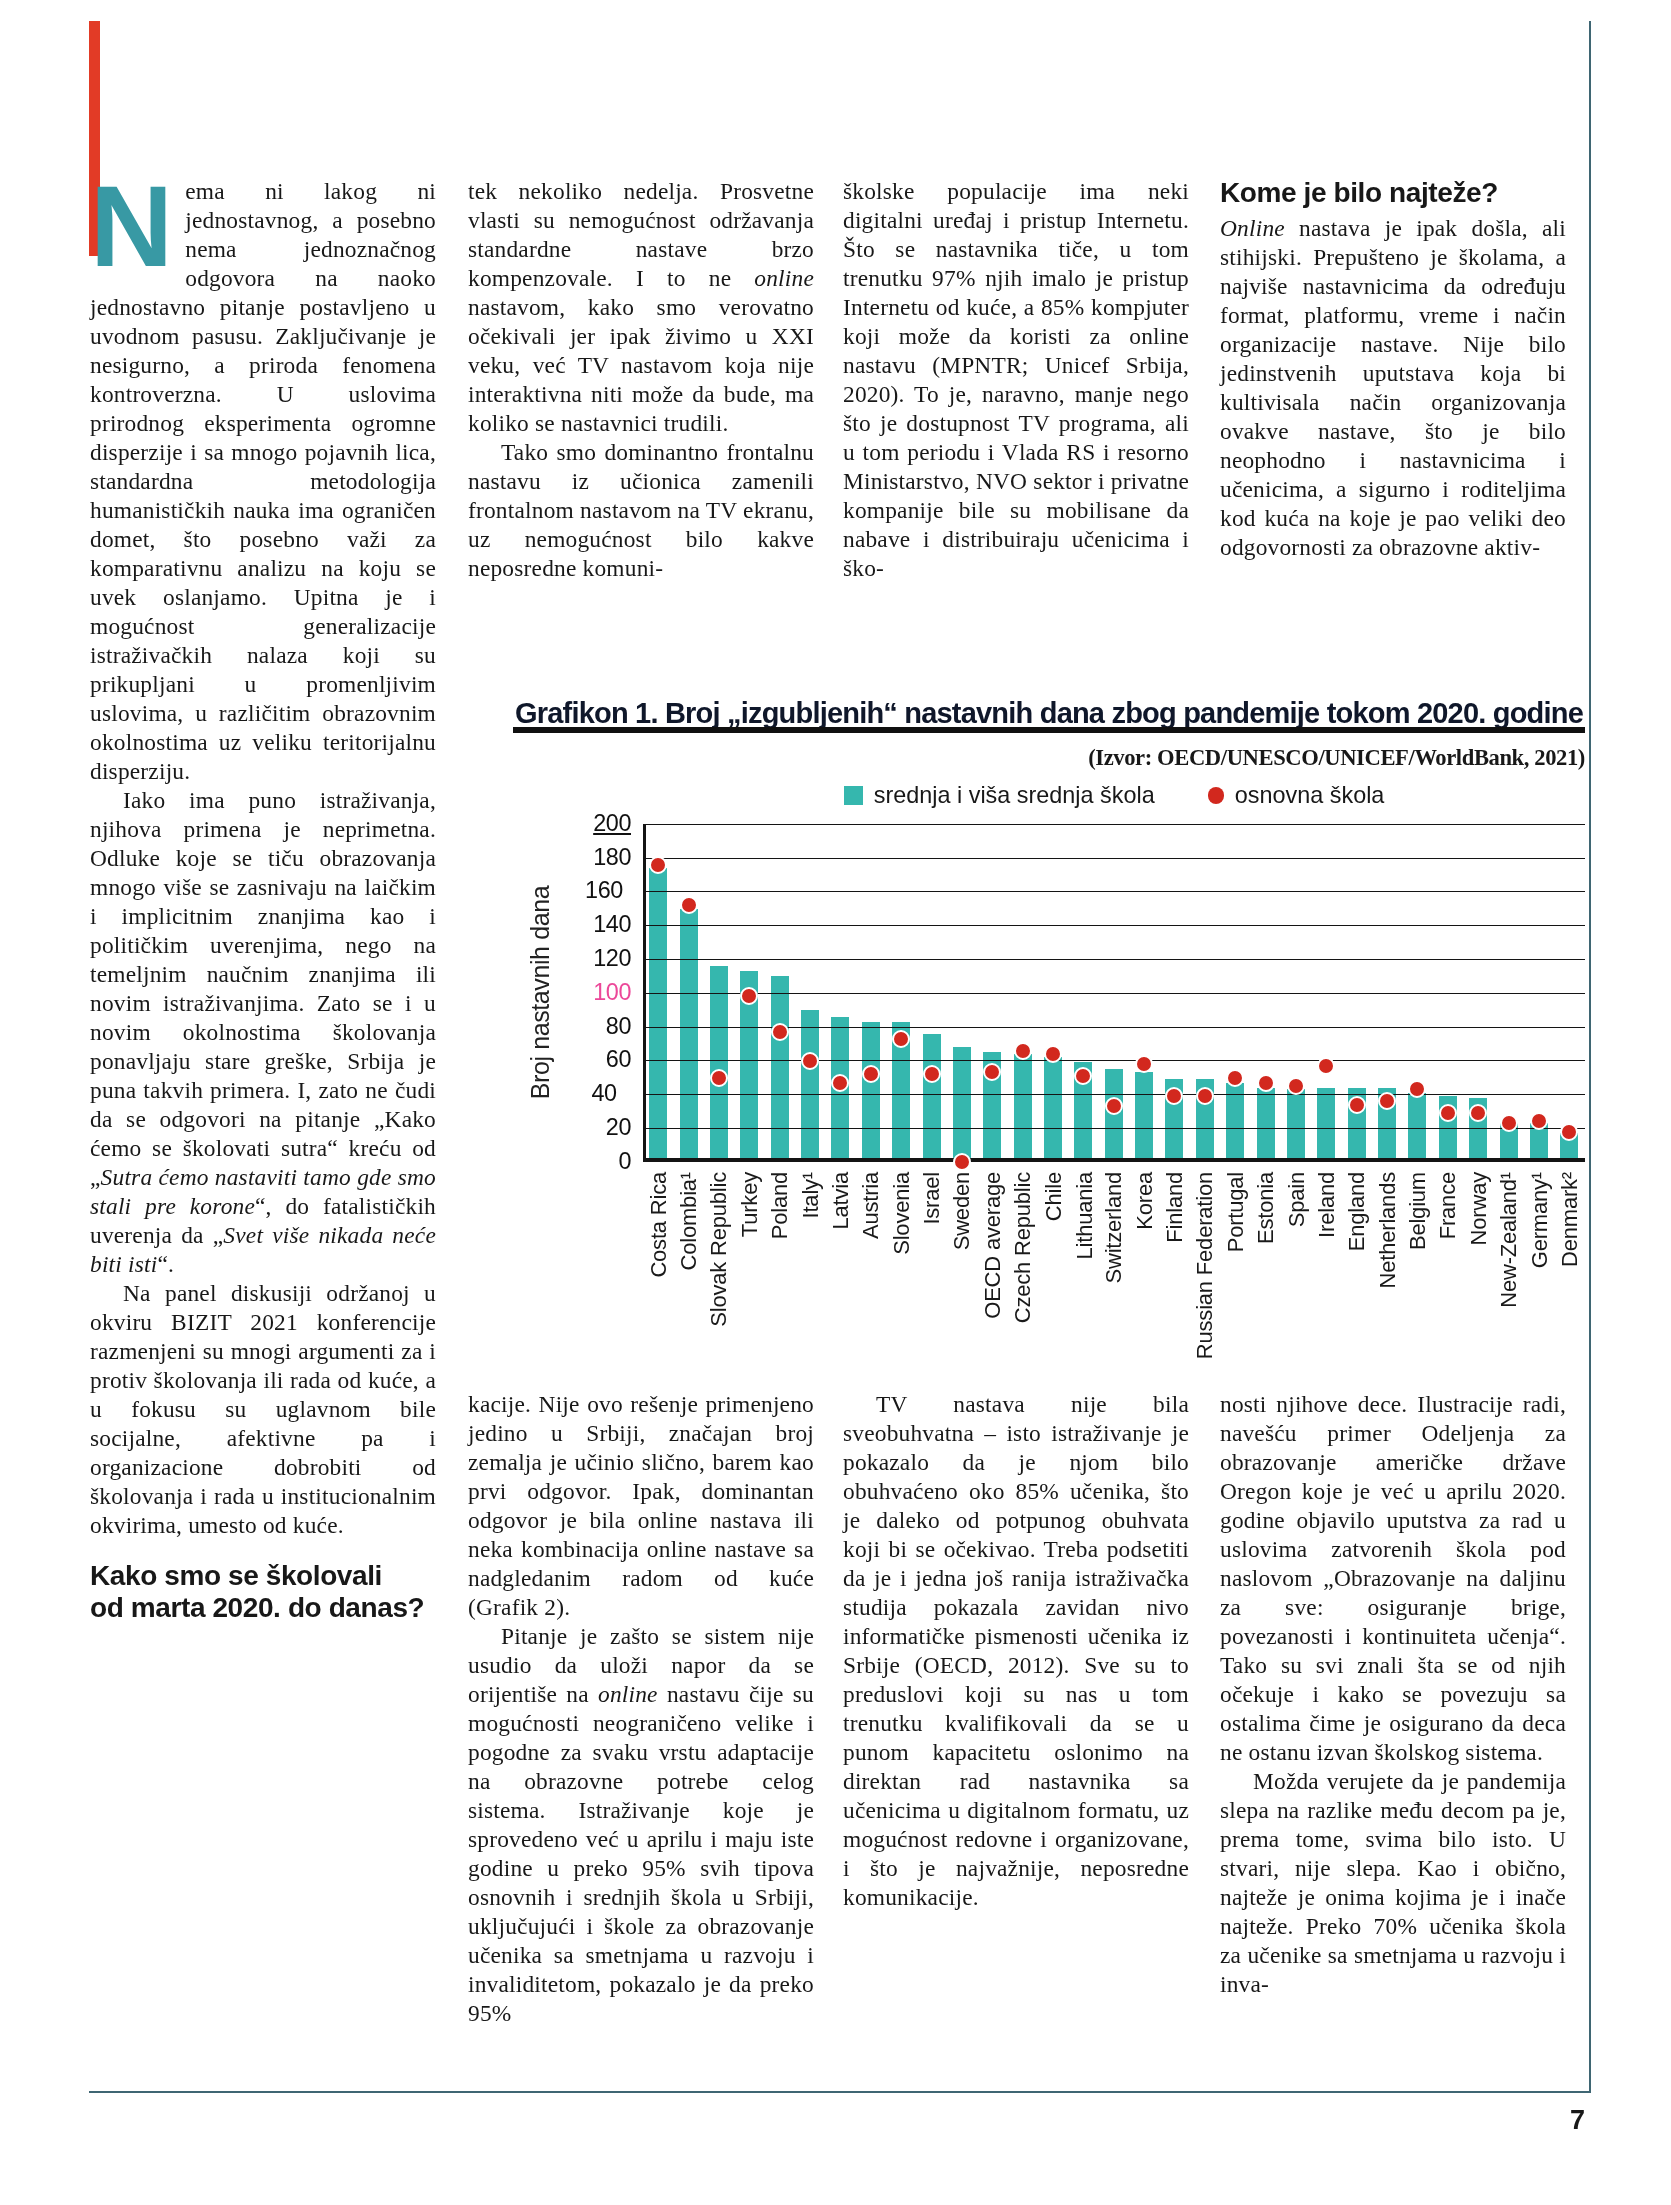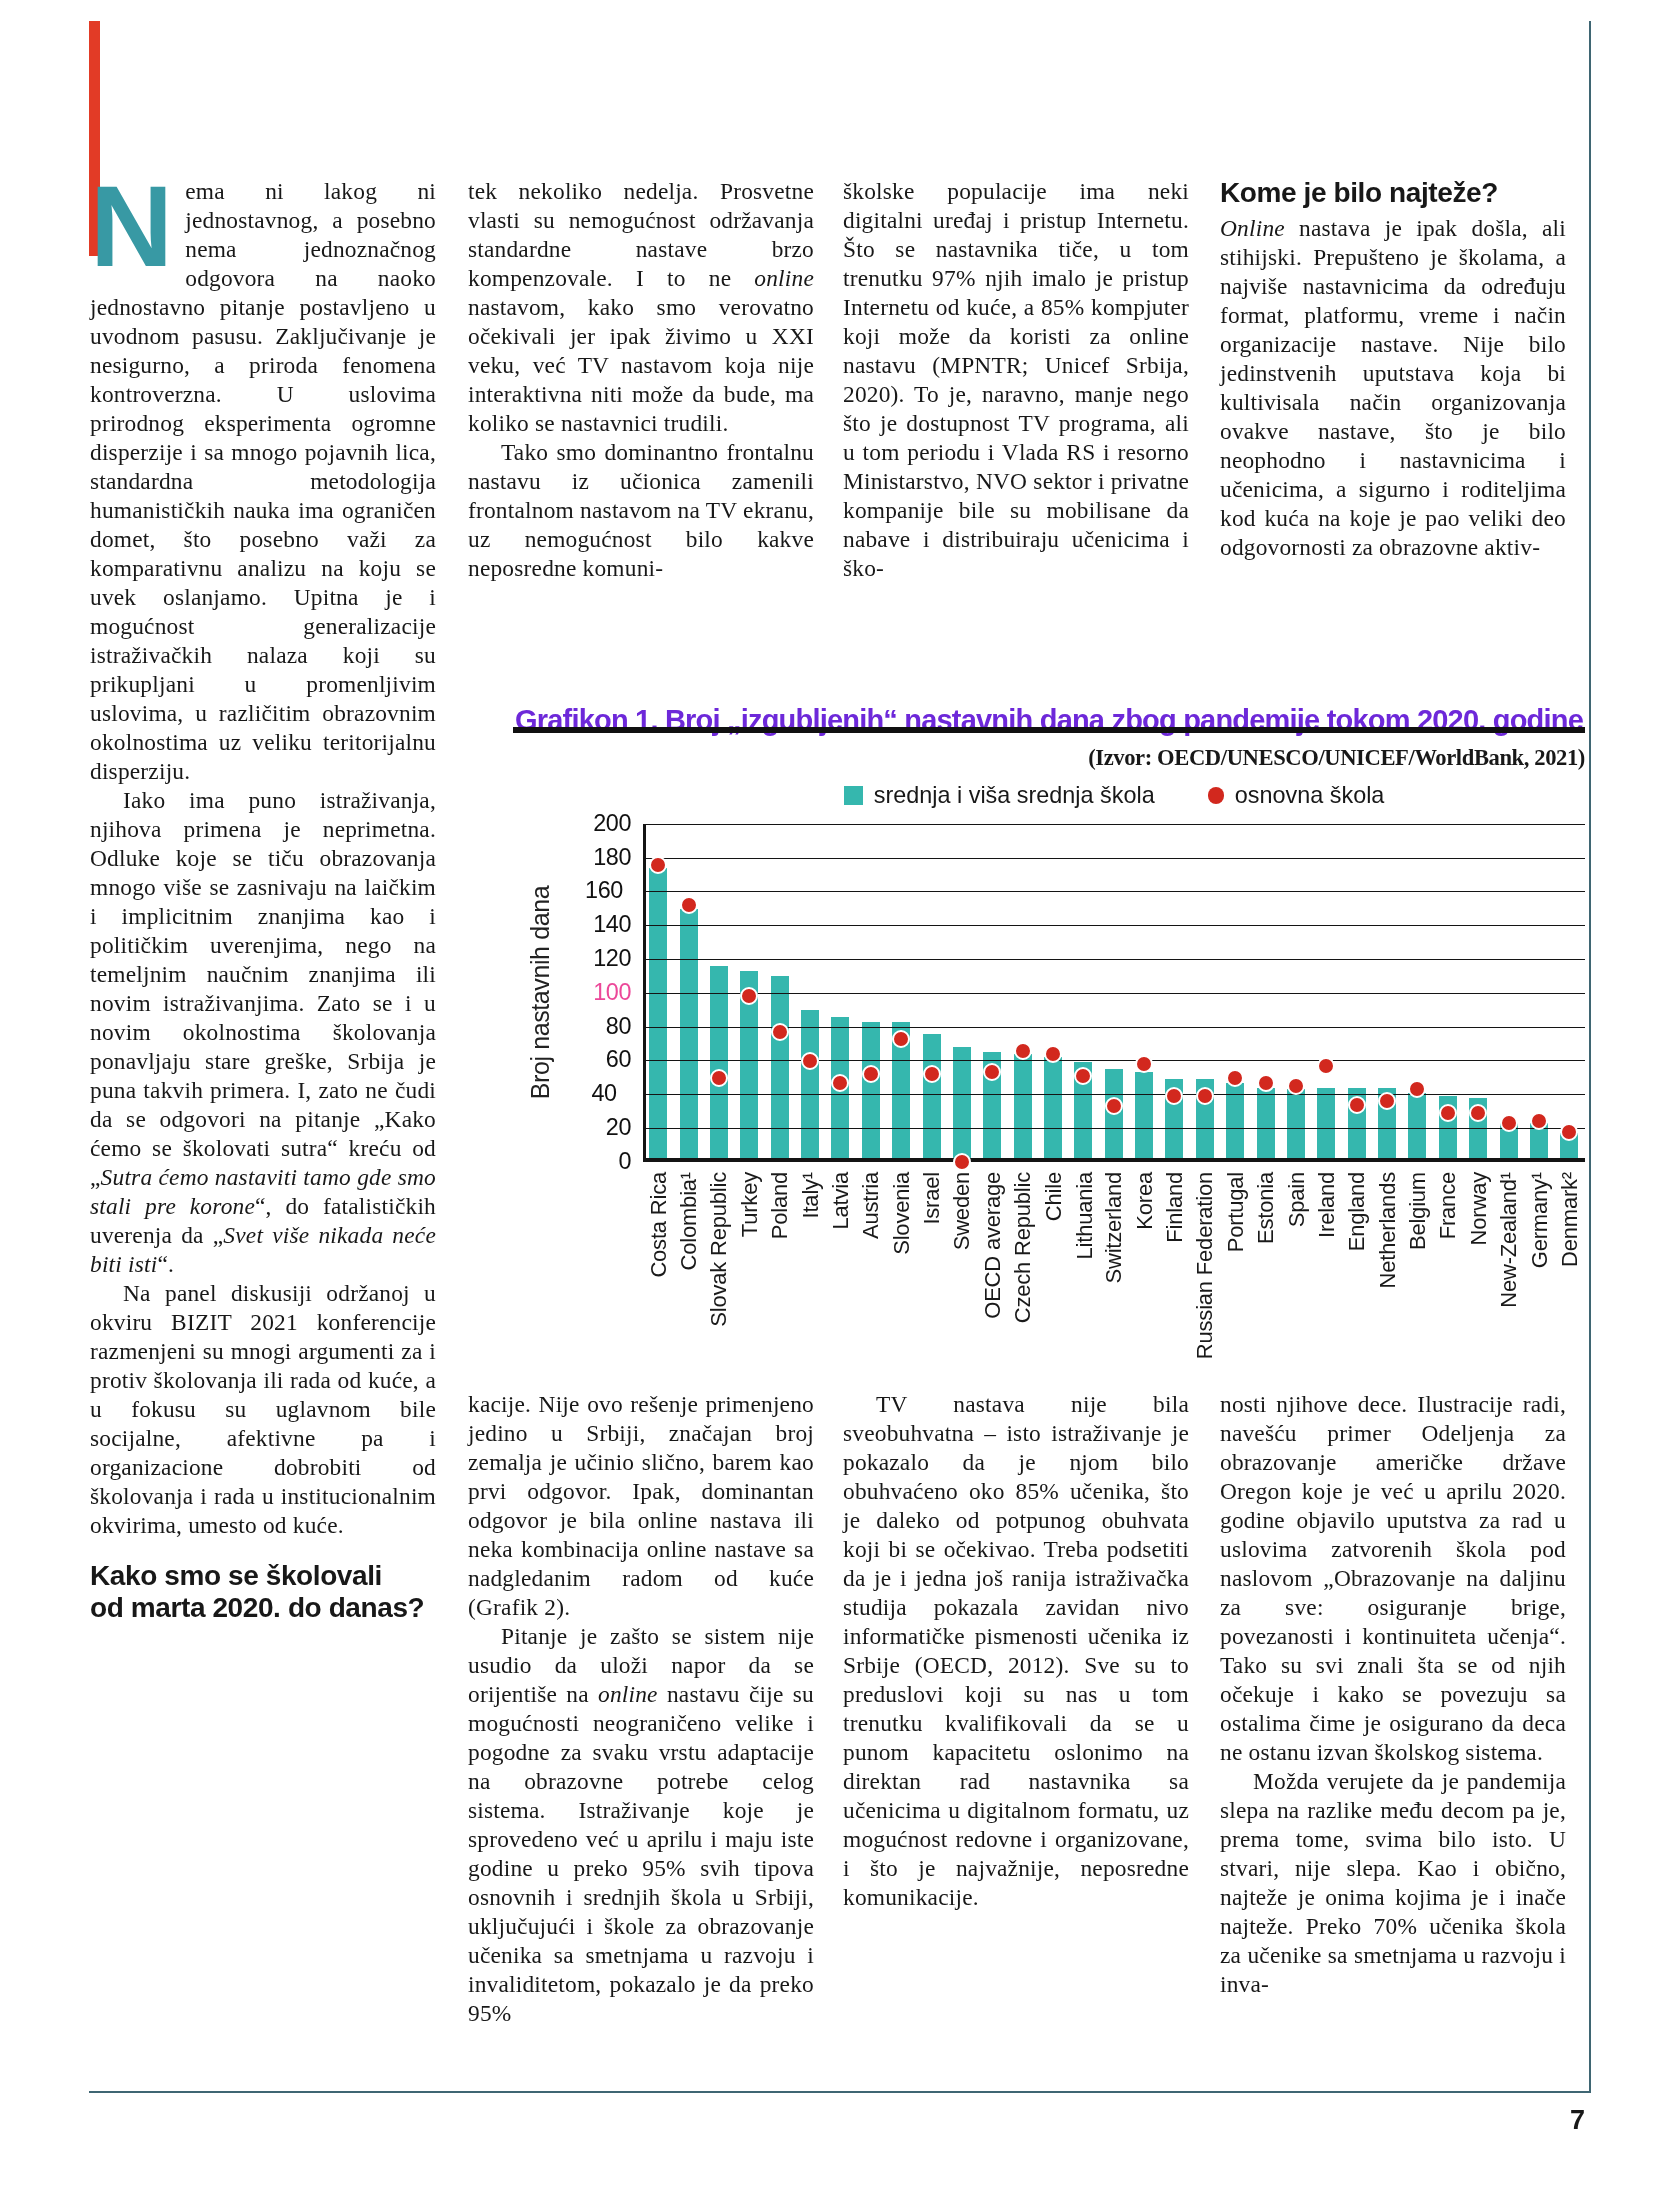--- a/index.html
+++ b/index.html
@@ -11,22 +11,22 @@
   .col p{margin:0;}
   .col p.indent{text-indent:33px;}
   .dropcap{float:left;font-family:"Liberation Sans",sans-serif;font-weight:bold;
            font-size:115px;line-height:0.78;color:#3899a4;margin:4.5px 12px 0 0;}
   h2.subhead{font-family:"Liberation Sans",sans-serif;font-weight:bold;font-size:28px;
              line-height:32px;letter-spacing:-0.4px;margin:19.6px 0 7.5px 0;text-align:left;}
   h2.subhead.tight{margin:0 0 4.5px 0;}
   
   .chart{position:absolute;left:468px;top:679px;width:1123px;height:754px;
          font-family:"Liberation Sans",sans-serif;}
-  .chart-title{position:absolute;left:47px;top:25px;font-weight:bold;font-size:29px;
-               letter-spacing:-0.8px;white-space:nowrap;color:#6d28d9;}
+  .chart-title{position:absolute;left:47px;top:18px;font-weight:bold;font-size:29px;
+               letter-spacing:-0.8px;white-space:nowrap;color:#0f172a;}
   .title-rule{position:absolute;left:45px;top:48px;width:1072px;height:6px;background:#101010;}
   .chart-source{position:absolute;right:6px;top:66px;font-family:"Liberation Serif",serif;
                 font-weight:bold;font-size:22.6px;letter-spacing:-0.4px;}
   .legend{position:absolute;left:175px;top:103px;width:942px;display:flex;
           justify-content:center;gap:53px;align-items:center;font-size:23.4px;}
   .leg-item{display:flex;align-items:center;gap:10.6px;}
   .sw{display:inline-block;width:19.6px;height:19.6px;}
   .sw.round{width:16.6px;height:16.6px;border-radius:50%;}
   .plot{position:absolute;left:175px;top:145px;width:942px;height:338px;}
   .ylabel{position:absolute;left:-97px;top:299px;width:338px;text-align:center;
@@ -126,21 +126,21 @@
         <div style="position: absolute; left: -66px; width: 54px; bottom: 156px; text-align: right; font-size: 23.4px; letter-spacing: -0.4px; color: #ec4899; z-index: 2;">100</div>
         <div style="position: absolute; left: 0px; width: 942px; bottom: 202px; height: 1.5px; background: rgb(20, 20, 20); z-index: 2;"></div>
         <div style="position: absolute; left: -66px; width: 54px; bottom: 190px; text-align: right; font-size: 23.4px; letter-spacing: -0.4px; color: rgb(17, 17, 17); z-index: 2;">120</div>
         <div style="position: absolute; left: 0px; width: 942px; bottom: 236px; height: 1.5px; background: rgb(20, 20, 20); z-index: 2;"></div>
         <div style="position: absolute; left: -66px; width: 54px; bottom: 224px; text-align: right; font-size: 23.4px; letter-spacing: -0.4px; color: rgb(17, 17, 17); z-index: 2;">140</div>
         <div style="position: absolute; left: 0px; width: 942px; bottom: 270px; height: 1.5px; background: rgb(20, 20, 20); z-index: 2;"></div>
         <div style="position: absolute; left: -66px; width: 54px; bottom: 258px; text-align: center; font-size: 23.4px; letter-spacing: -0.4px; color: rgb(17, 17, 17); z-index: 2;">160</div>
         <div style="position: absolute; left: 0px; width: 942px; bottom: 303px; height: 1.5px; background: rgb(20, 20, 20); z-index: 2;"></div>
         <div style="position: absolute; left: -66px; width: 54px; bottom: 291px; text-align: right; font-size: 23.4px; letter-spacing: -0.4px; color: rgb(17, 17, 17); z-index: 2;">180</div>
         <div style="position: absolute; left: 0px; width: 942px; bottom: 337px; height: 1.5px; background: rgb(20, 20, 20); z-index: 2;"></div>
-        <div style="position: absolute; left: -66px; width: 54px; bottom: 325px; text-align: right; font-size: 23.4px; letter-spacing: -0.4px; color: rgb(17, 17, 17); z-index: 2;">200</div>
+        <div style="position: absolute; left: -66px; width: 54px; bottom: 325px; text-align: right; font-size: 23.4px; letter-spacing: -0.4px; color: rgb(17, 17, 17); z-index: 2; text-decoration: underline;">200</div>
         <div style="position: absolute; left: 0px; bottom: 0px; width: 3px; height: 338px; background: rgb(20, 20, 20); z-index: 3;"></div>
         <div style="position: absolute; left: 6.1px; bottom: 288px; width: 18px; height: 18px; border-radius: 50%; background: rgb(210, 40, 30); border: 2.3px solid rgb(255, 255, 255); box-sizing: border-box; z-index: 4;"></div>
         <div style="position: absolute; left: 37px; bottom: 248px; width: 18px; height: 18px; border-radius: 50%; background: rgb(210, 40, 30); border: 2.3px solid rgb(255, 255, 255); box-sizing: border-box; z-index: 4;"></div>
         <div style="position: absolute; left: 67px; bottom: 75px; width: 18px; height: 18px; border-radius: 50%; background: rgb(210, 40, 30); border: 2.3px solid rgb(255, 255, 255); box-sizing: border-box; z-index: 4;"></div>
         <div style="position: absolute; left: 97px; bottom: 157px; width: 18px; height: 18px; border-radius: 50%; background: rgb(210, 40, 30); border: 2.3px solid rgb(255, 255, 255); box-sizing: border-box; z-index: 4;"></div>
         <div style="position: absolute; left: 128px; bottom: 121px; width: 18px; height: 18px; border-radius: 50%; background: rgb(210, 40, 30); border: 2.3px solid rgb(255, 255, 255); box-sizing: border-box; z-index: 4;"></div>
         <div style="position: absolute; left: 158px; bottom: 92px; width: 18px; height: 18px; border-radius: 50%; background: rgb(210, 40, 30); border: 2.3px solid rgb(255, 255, 255); box-sizing: border-box; z-index: 4;"></div>
         <div style="position: absolute; left: 188px; bottom: 70px; width: 18px; height: 18px; border-radius: 50%; background: rgb(210, 40, 30); border: 2.3px solid rgb(255, 255, 255); box-sizing: border-box; z-index: 4;"></div>
         <div style="position: absolute; left: 219px; bottom: 79px; width: 18px; height: 18px; border-radius: 50%; background: rgb(210, 40, 30); border: 2.3px solid rgb(255, 255, 255); box-sizing: border-box; z-index: 4;"></div>
         <div style="position: absolute; left: 249px; bottom: 114px; width: 18px; height: 18px; border-radius: 50%; background: rgb(210, 40, 30); border: 2.3px solid rgb(255, 255, 255); box-sizing: border-box; z-index: 4;"></div>

